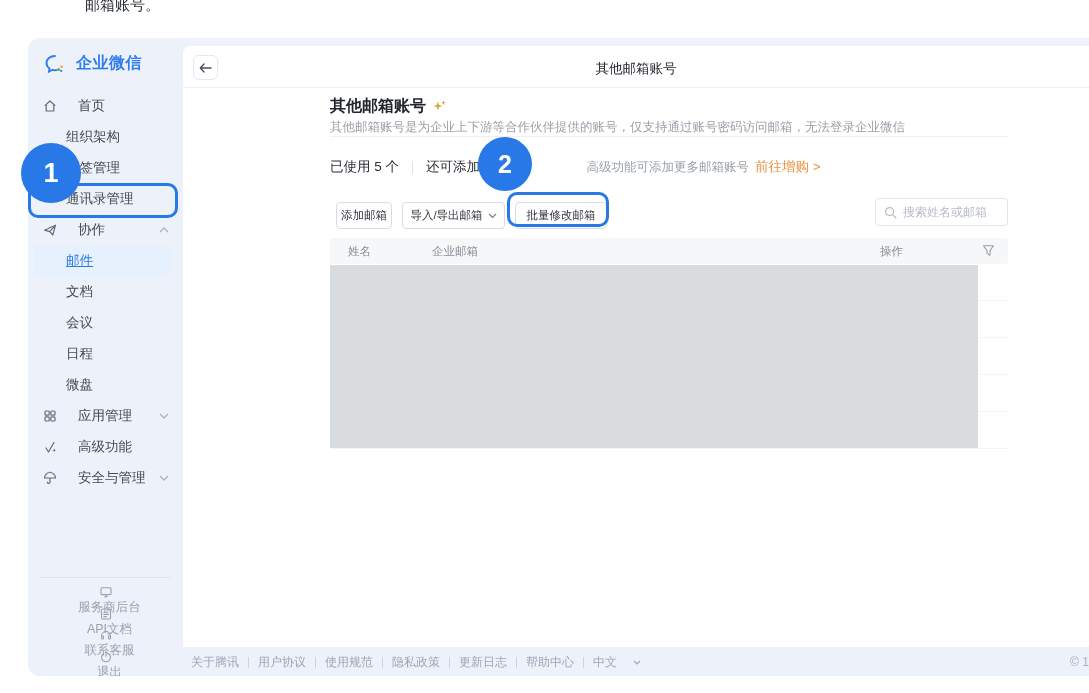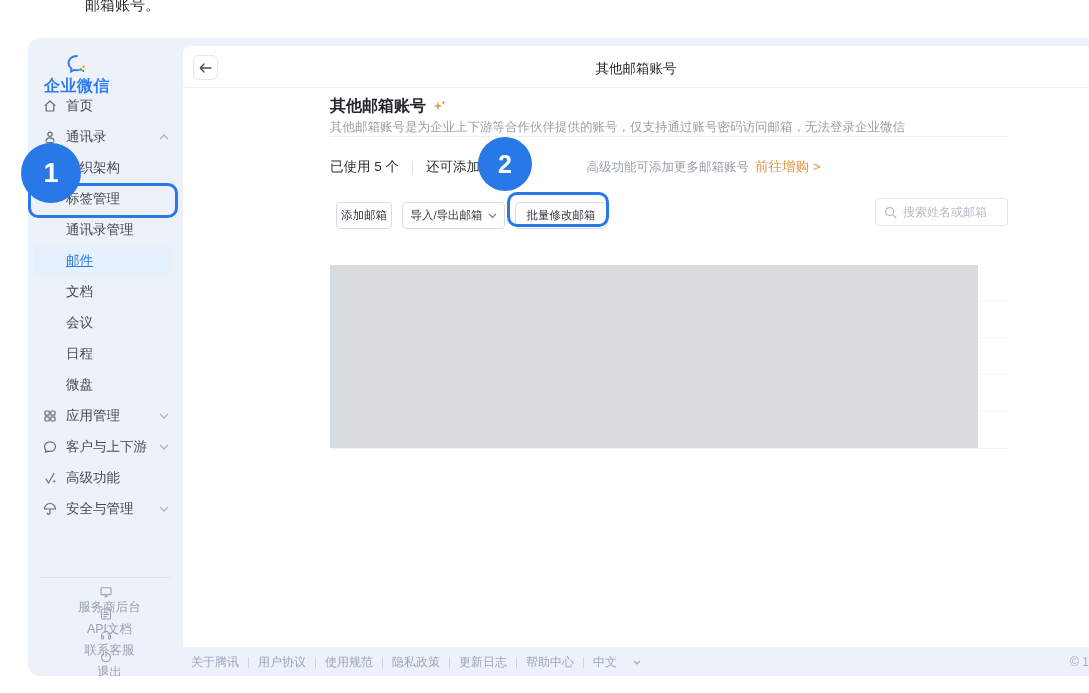--- a/index.html
+++ b/index.html
@@ -9,26 +9,26 @@
 
   
   .clipped-top { position:absolute; left:85px; top:-4px; font-size:15px; color:#2b2f36; }
 
   
   .window { position:absolute; left:28px; top:38px; width:1075px; height:638px;
     background:#edf1f9; border-radius:12px; overflow:hidden; }
 
   
   .sidebar { position:absolute; left:0; top:0; width:155px; height:100%; }
-  .logo { position:absolute; left:16px; top:15px; display:flex; align-items:center; gap:1px;flex-direction:column; }
+  .logo { position:absolute; left:16px; top:15px; display:flex; gap:10px; }
   .logo-text { color:#2e7cf0; font-size:16px; font-weight:bold; letter-spacing:.5px; }
   .menu { position:absolute; left:0; top:52px; width:155px; height:487px; overflow:hidden;
     display:flex; flex-direction:column; }
   .mi { height:31px; display:flex; align-items:center; padding:0 14px; font-size:13.5px; color:#454b54; cursor:pointer; }
-  .mi .lb { margin-left:8px; white-space:nowrap; }
+  .mi .lb { margin-left:20px; white-space:nowrap; }
   .mi.sub { padding-left:38px; }
   .mi.sub .lb { margin-left:0; }
   .mi .chev { margin-left:auto; }
   .mi.active { background:#e7f0fd; border-radius:5px; margin:0 11px 0 6px; padding-left:32px; color:#2c7be5;text-decoration:underline; }
   .side-divider { position:absolute; left:12px; right:12px; top:539px; height:1px; background:#dfe4ee; }
   .bottom-links { position:absolute; left:0; top:547px; width:155px; display:flex; flex-direction:column; }
   .bl { height:21.7px; display:flex; align-items:center; padding:0 14px; font-size:12.5px; color:#9aa2b0; cursor:pointer;flex-direction:column; }
   .bl .lb { margin-left:8px; }
 
   
@@ -111,42 +111,41 @@
 
     <div class="menu">
       <div class="mi">
         <span>
             <svg width="16" height="16" viewBox="0 0 16 16">
               <path d="M2.8 7.6 L8 3 L13.2 7.6 M4.2 6.8 V13 H11.8 V6.8" fill="none" stroke="#636d7a" stroke-width="1.2" stroke-linejoin="round"></path>
             </svg>
           </span>
         <span class="lb">首页</span>
       </div>
-      <div class="mi">
-        <span>
-            <svg width="16" height="16" viewBox="0 0 16 16">
-              <circle cx="8" cy="5.2" r="2.1" fill="none" stroke="#636d7a" stroke-width="1.2"></circle>
-              <path d="M4 12.2 c0-2.2 1.8-3.3 4-3.3 s4 1.1 4 3.3 M4.8 13.6 h6.4" fill="none" stroke="#636d7a" stroke-width="1.2" stroke-linecap="round"></path>
-            </svg>
-          </span>
-        <span class="lb">通讯录</span>
+      <div class="mi sub">
+        <span class="lb">组织架构</span>
+      </div>
+      <div class="mi sub">
+        <span class="lb">标签管理</span>
+      </div>
+      <div class="mi sub">
+        <span class="lb">通讯录管理</span>
+      </div>
+      <div class="mi">
+        <span>
+            <svg width="16" height="16" viewBox="0 0 16 16">
+              <path d="M2.5 8.2 L13.5 3.2 L10.8 13 L7.8 9.6 Z M7.8 9.6 L13.5 3.2" fill="none" stroke="#636d7a" stroke-width="1.2" stroke-linejoin="round"></path>
+            </svg>
+          </span>
+        <span class="lb">协作</span>
         <span class="chev">
             <svg width="10" height="6" viewBox="0 0 10 6">
               <polyline points="1,5 5,1 9,5" fill="none" stroke="#adb4bf" stroke-width="1.3"></polyline>
             </svg>
           </span>
-      </div>
-      <div class="mi sub">
-        <span class="lb">组织架构</span>
-      </div>
-      <div class="mi sub">
-        <span class="lb">标签管理</span>
-      </div>
-      <div class="mi sub">
-        <span class="lb">通讯录管理</span>
       </div>
       <div class="mi sub active">
         <span class="lb">邮件</span>
       </div>
       <div class="mi sub">
         <span class="lb">文档</span>
       </div>
       <div class="mi sub">
         <span class="lb">会议</span>
       </div>
@@ -159,33 +158,20 @@
       <div class="mi">
         <span>
             <svg width="16" height="16" viewBox="0 0 16 16">
               <rect x="3" y="3" width="4.2" height="4.2" rx="1" fill="none" stroke="#636d7a" stroke-width="1.2"></rect>
               <rect x="8.8" y="3" width="4.2" height="4.2" rx="1" fill="none" stroke="#636d7a" stroke-width="1.2"></rect>
               <rect x="3" y="8.8" width="4.2" height="4.2" rx="1" fill="none" stroke="#636d7a" stroke-width="1.2"></rect>
               <rect x="8.8" y="8.8" width="4.2" height="4.2" rx="1" fill="none" stroke="#636d7a" stroke-width="1.2"></rect>
             </svg>
           </span>
         <span class="lb">应用管理</span>
-        <span class="chev">
-            <svg width="10" height="6" viewBox="0 0 10 6">
-              <polyline points="1,1 5,5 9,1" fill="none" stroke="#adb4bf" stroke-width="1.3"></polyline>
-            </svg>
-          </span>
-      </div>
-      <div class="mi">
-        <span>
-            <svg width="16" height="16" viewBox="0 0 16 16">
-              <path d="M8 2.8 c3.2 0 5.5 2.1 5.5 4.8 s-2.3 4.8-5.5 4.8 c-.7 0-1.4-.1-2-.3 L3.4 13.2 l.5-2.2 C2.9 10.1 2.5 9 2.5 7.6 2.5 4.9 4.8 2.8 8 2.8 Z" fill="none" stroke="#636d7a" stroke-width="1.2" stroke-linejoin="round"></path>
-            </svg>
-          </span>
-        <span class="lb">客户与上下游</span>
         <span class="chev">
             <svg width="10" height="6" viewBox="0 0 10 6">
               <polyline points="1,1 5,5 9,1" fill="none" stroke="#adb4bf" stroke-width="1.3"></polyline>
             </svg>
           </span>
       </div>
       <div class="mi">
         <span>
             <svg width="16" height="16" viewBox="0 0 16 16">
               <path d="M4 9 L6.5 13 L12 3.5" fill="none" stroke="#636d7a" stroke-width="1.2" stroke-linecap="round" stroke-linejoin="round"></path>
@@ -302,20 +288,30 @@
       <div class="search-box">
         <span>
             <svg width="13" height="13" viewBox="0 0 13 13">
               <circle cx="5.6" cy="5.6" r="4" fill="none" stroke="#b7bcc4" stroke-width="1.2"></circle>
               <path d="M8.6 8.6 L12 12" stroke="#b7bcc4" stroke-width="1.2" stroke-linecap="round"></path>
             </svg>
           </span>
         <input type="text" placeholder="搜索姓名或邮箱" style="">
       </div>
 
+      <div class="thead">
+        <span class="th th-name">姓名</span>
+        <span class="th th-email">企业邮箱</span>
+        <span class="th th-action">操作</span>
+        <span class="th-filter">
+            <svg width="13" height="13" viewBox="0 0 13 13">
+              <path d="M1.5 1.8 h10 L8 6.6 v4.6 L5 9.4 V6.6 Z" fill="none" stroke="#99a0a9" stroke-width="1.1" stroke-linejoin="round"></path>
+            </svg>
+          </span>
+      </div>
 
       <div class="rows">
         <div class="trow"></div>
         <div class="trow"></div>
         <div class="trow"></div>
         <div class="trow"></div>
         <div class="trow"></div>
         <div class="redaction"></div>
       </div>
     </div>

